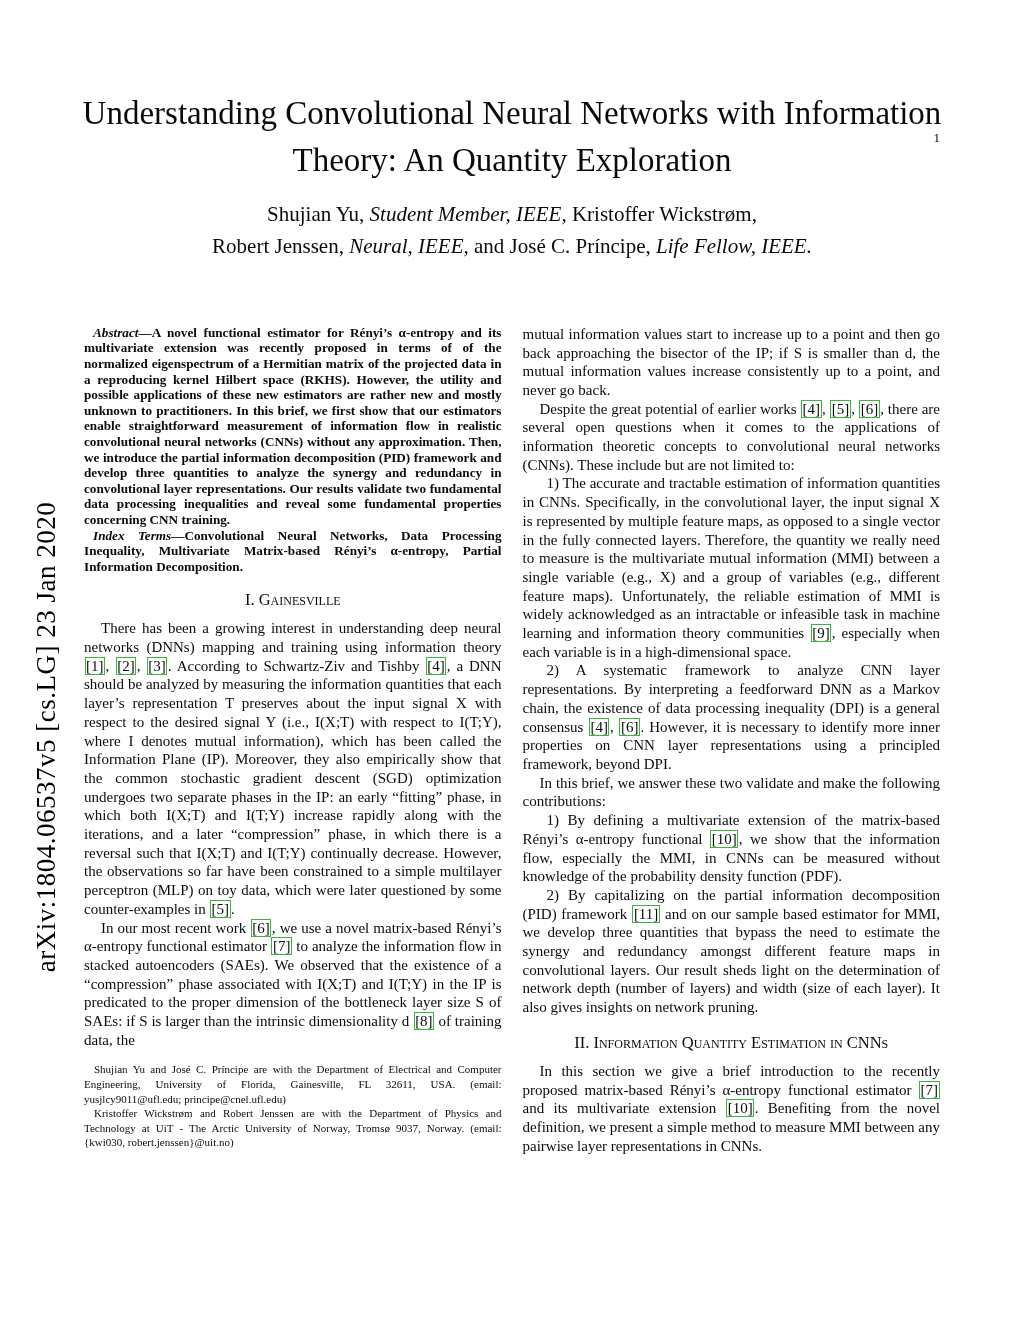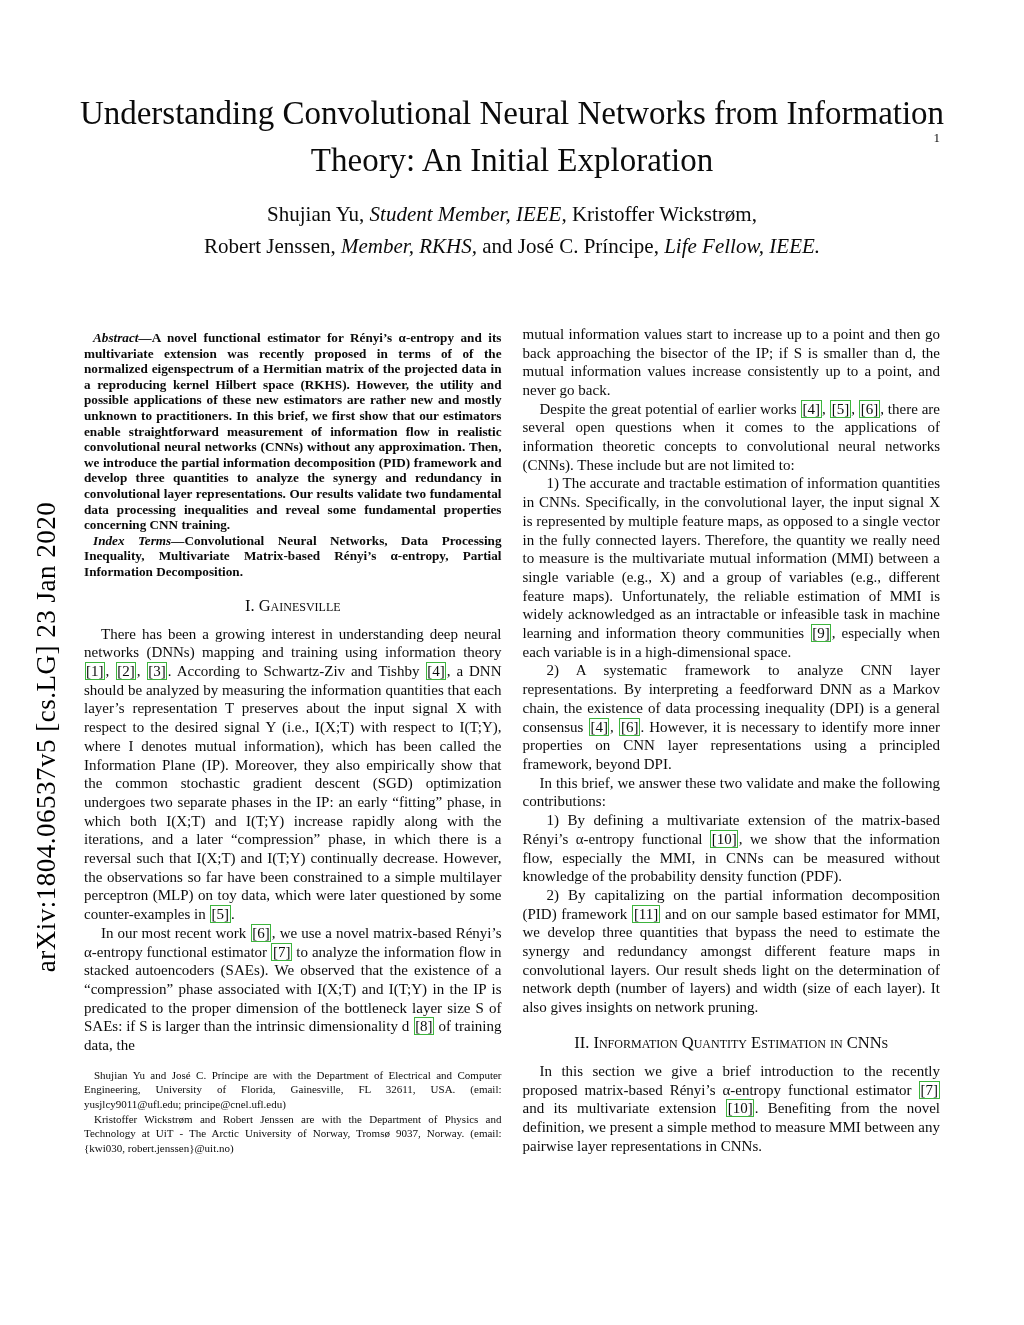--- a/index.html
+++ b/index.html
@@ -46,21 +46,20 @@
     font-size: 21px;
     line-height: 1.55;
   }
   .it { font-style: italic; }
 
   .columns {
     display: flex;
     gap: 21px;
     padding: 0 84px;
     margin-top: 62px;
-    align-items: flex-end;
   }
   .col { flex: 1; min-width: 0; text-align: justify; }
 
   .abstract, .index-terms {
     font-weight: bold;
     font-size: 13.2px;
     line-height: 15.6px;
     text-indent: 9px;
     margin: 0;
   }
@@ -100,25 +99,25 @@
 </style>
 </head>
 <body>
 
 <div class="page">
 
   <div class="page-num">1</div>
 
   <div class="arxiv-strip">arXiv:1804.06537v5  [cs.LG]  23 Jan 2020</div>
 
-  <h1 class="title">Understanding Convolutional Neural Networks from Information Theory: An Initial Exploration</h1>
+  <h1 class="title">Understanding Convolutional Neural Networks with Information Theory: An Quantity Exploration</h1>
 
   <div class="authors">
     <div><span>Shujian Yu, </span><span class="it">Student Member, IEEE,</span><span> Kristoffer Wickstrøm,</span></div>
-    <div><span>Robert Jenssen, </span><span class="it">Member, RKHS,</span><span> and José C. Príncipe, </span><span class="it">Life Fellow, IEEE.</span></div>
+    <div><span>Robert Jenssen, </span><span class="it">Neural, IEEE,</span><span> and José C. Príncipe, </span><span class="it">Life Fellow, IEEE.</span></div>
   </div>
 
   <div class="columns">
 
     <div class="col">
       <p class="abstract"><span class="lead">Abstract—</span><span>A novel functional estimator for Rényi’s α-entropy and its multivariate extension was recently proposed in terms of of the normalized eigenspectrum of a Hermitian matrix of the projected data in a reproducing kernel Hilbert space (RKHS). However, the utility and possible applications of these new estimators are rather new and mostly unknown to practitioners. In this brief, we first show that our estimators enable straightforward measurement of information flow in realistic convolutional neural networks (CNNs) without any approximation. Then, we introduce the partial information decomposition (PID) framework and develop three quantities to analyze the synergy and redundancy in convolutional layer representations. Our results validate two fundamental data processing inequalities and reveal some fundamental properties concerning CNN training.</span></p>
 
       <p class="index-terms"><span class="lead">Index Terms—</span><span>Convolutional Neural Networks, Data Processing Inequality, Multivariate Matrix-based Rényi’s α-entropy, Partial Information Decomposition.</span></p>
 
       <h2 class="section-heading">I. Gainesville</h2>

